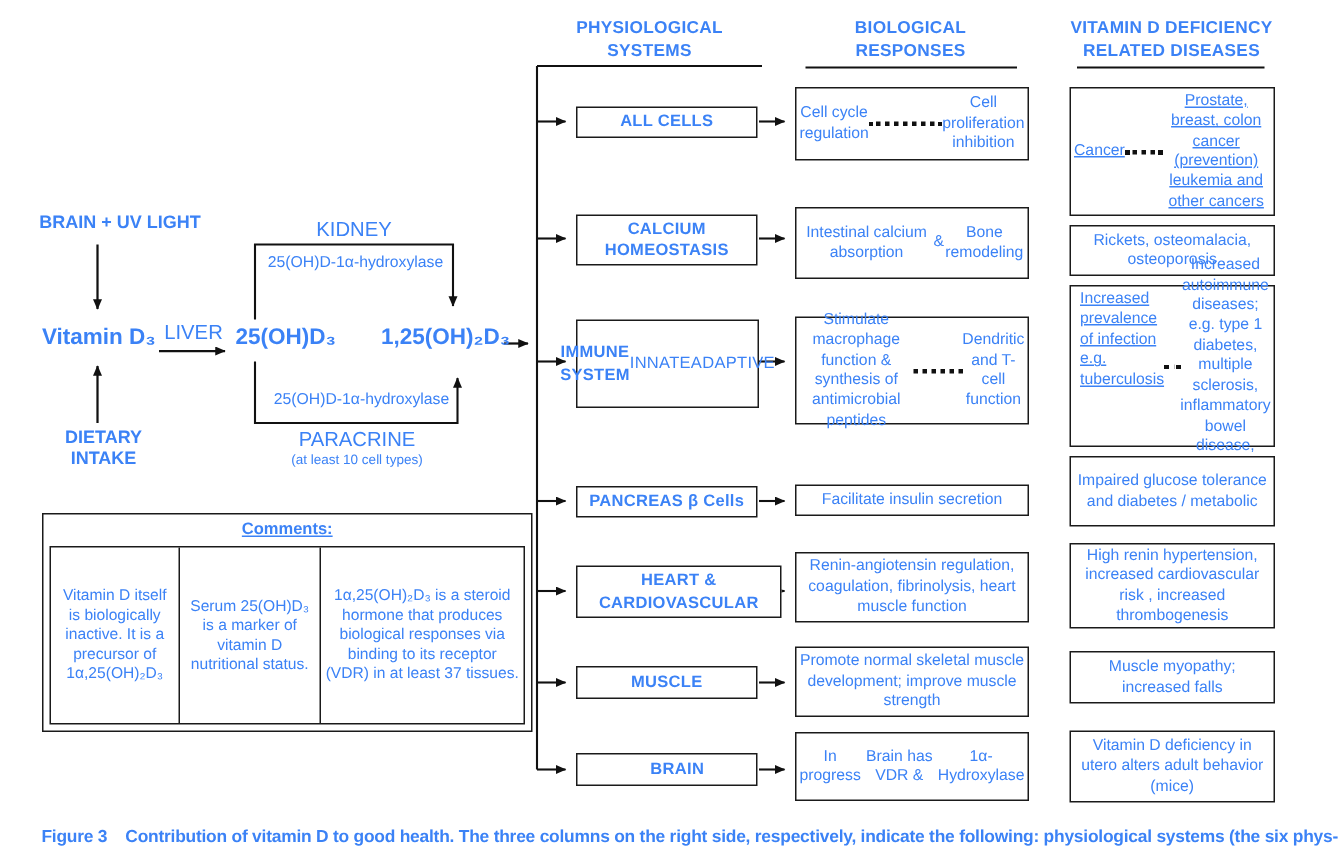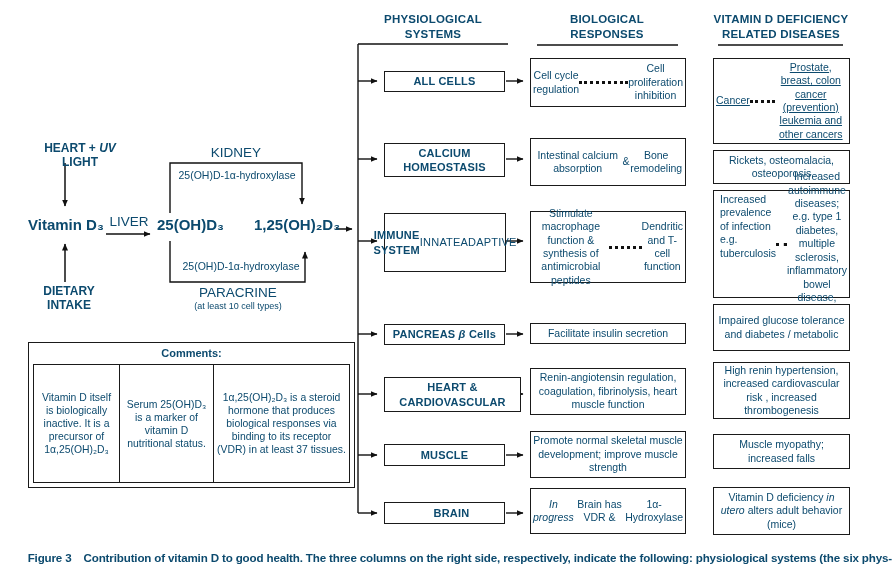--- a/index.html
+++ b/index.html
@@ -1,37 +1,37 @@
 <!DOCTYPE html>
 <html><head>
 <meta charset="utf-8">
 <style>
   html,body{margin:0;padding:0;background:#fff;}
   #canvas{position:relative;width:896px;height:570px;background:#fff;overflow:hidden;
-          font-family:"Liberation Sans","DejaVu Sans",sans-serif;color:#0c4a6e;}
+          font-family:"Liberation Sans","DejaVu Sans",sans-serif;color:#3b82f6;}
   #wires{position:absolute;left:0;top:0;z-index:1;}
   .abs{position:absolute;z-index:2;}
   .box{position:absolute;z-index:2;border:1.5px solid #1a1a1a;background:#fff;
        display:flex;flex-direction:row;align-items:center;justify-content:center;
        text-align:center;font-size:10.5px;line-height:1.28;box-sizing:border-box;padding:2px 2px;}
   .sysbox{font-weight:bold;font-size:11px;letter-spacing:.2px;}
   .hdr{font-weight:bold;font-size:11.5px;text-align:center;line-height:1.3;letter-spacing:.2px;}
   .dots{width:92%;height:0;border-top:3px dotted #111;margin:3px 0;}
   .dots.narrow{width:86%;}
-  .it{font-style:italic;}
+  .it{}
   .b15{font-weight:bold;font-size:15px;white-space:nowrap;}
   .ctr{text-align:center;}
   .lab12{font-weight:bold;font-size:12px;line-height:1.2;}
   .plain13{font-size:13.5px;}
   .small10{font-size:10.5px;}
-  .alignleft{text-align:left;align-self:flex-start;padding-left:4px;}
+  .alignleft{text-align:left;align-self:flex-start;padding-left:4px;text-decoration:underline;}
   .innate{font-weight:normal;}
   
   #comments-outer{position:absolute;left:28px;top:342px;width:327px;height:146px;
-       border:1.5px solid #1a1a1a;box-sizing:border-box;z-index:2;background:#fff;}
+       border:1.5px solid #1a1a1a;box-sizing:border-box;z-index:2;background:#fff;text-decoration:underline;}
   #comments-title{height:20px;line-height:20px;text-align:center;font-weight:bold;font-size:11px;}
   #comments-inner{position:absolute;left:4px;top:21px;right:4px;bottom:4px;
        border:1.4px solid #1a1a1a;display:grid;grid-template-columns:86px 94px 1fr;}
   .ccell{border-right:1.4px solid #1a1a1a;display:flex;align-items:center;justify-content:center;
        text-align:center;font-size:10.4px;line-height:1.25;padding:2px 3px;}
   .ccell:last-child{border-right:none;}
   #caption{position:absolute;left:8px;top:551px;width:884px;font-size:11.6px;font-weight:bold;
        white-space:nowrap;z-index:2;letter-spacing:-0.15px;text-align:right;}
   #caption .cap-label{margin-right:12px;}
 </style>
@@ -74,21 +74,21 @@
     <line x1="506" y1="334" x2="523" y2="334" stroke="#111" stroke-width="1.4" marker-end="url(#ah)"></line>
     <line x1="506" y1="394" x2="523" y2="394" stroke="#111" stroke-width="1.4" marker-end="url(#ah)"></line>
     <line x1="506" y1="455" x2="523" y2="455" stroke="#111" stroke-width="1.4" marker-end="url(#ah)"></line>
     <line x1="506" y1="513" x2="523" y2="513" stroke="#111" stroke-width="1.4" marker-end="url(#ah)"></line>
   </svg>
 
   <div class="abs hdr" style="left:358px;top:12px;width:150px;">PHYSIOLOGICAL SYSTEMS</div>
   <div class="abs hdr" style="left:547px;top:12px;width:120px;">BIOLOGICAL RESPONSES</div>
   <div class="abs hdr" style="left:702px;top:12px;width:158px;">VITAMIN D DEFICIENCY RELATED DISEASES</div>
 
-  <div class="abs lab12 ctr" style="left:26px;top:141px;width:108px;"><span>HEART + </span><span class="it">UV</span><span> LIGHT</span></div>
+  <div class="abs lab12 ctr" style="left:26px;top:141px;width:108px;"><span>BRAIN + </span><span class="it">UV</span><span> LIGHT</span></div>
   <div class="abs b15" style="left:28px;top:216px;">Vitamin D₃</div>
   <div class="abs plain13 ctr" style="left:104px;top:214px;width:50px;">LIVER</div>
   <div class="abs b15" style="left:157px;top:216px;">25(OH)D₃</div>
   <div class="abs b15" style="left:254px;top:216px;">1,25(OH)₂D₃</div>
   <div class="abs plain13 ctr" style="left:196px;top:145px;width:80px;">KIDNEY</div>
   <div class="abs small10 ctr" style="left:172px;top:169px;width:130px;">25(OH)D-1α-hydroxylase</div>
   <div class="abs small10 ctr" style="left:175px;top:260px;width:132px;">25(OH)D-1α-hydroxylase</div>
   <div class="abs plain13 ctr" style="left:187px;top:285px;width:102px;">PARACRINE</div>
   <div class="abs ctr" style="left:182px;top:301px;width:112px;font-size:9px;">(at least 10 cell types)</div>
   <div class="abs lab12 ctr" style="left:30px;top:284px;width:78px;">

